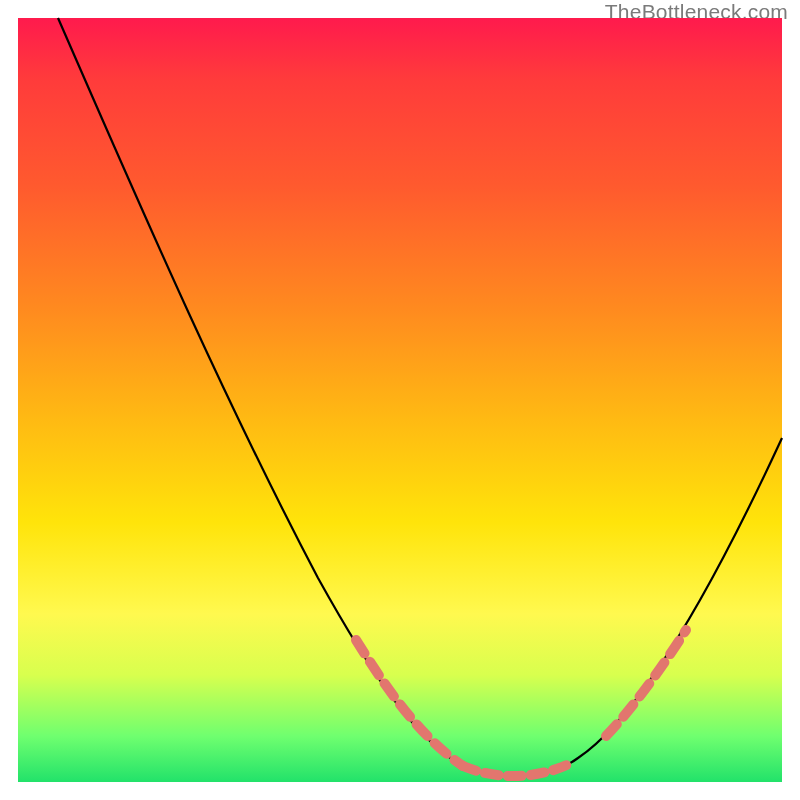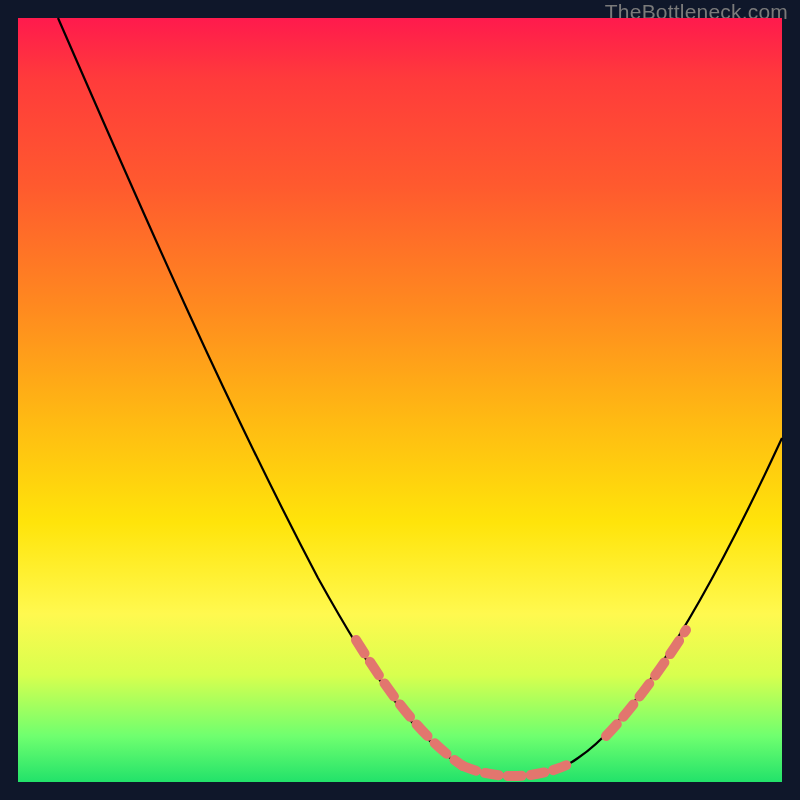--- a/index.html
+++ b/index.html
@@ -10,21 +10,21 @@
     overflow: hidden;
     background: #000;
     font-family: Arial, Helvetica, sans-serif;
   }
   .frame {
     position: absolute;
     left: 0;
     top: 0;
     width: 800px;
     height: 800px;
-    background: #0f172a;
+    background: #ffffff;
   }
   .plot {
     position: absolute;
     left: 18px;
     top: 18px;
     width: 764px;
     height: 764px;
     
     background: linear-gradient(to bottom,
       #ff1a4d 0%,

